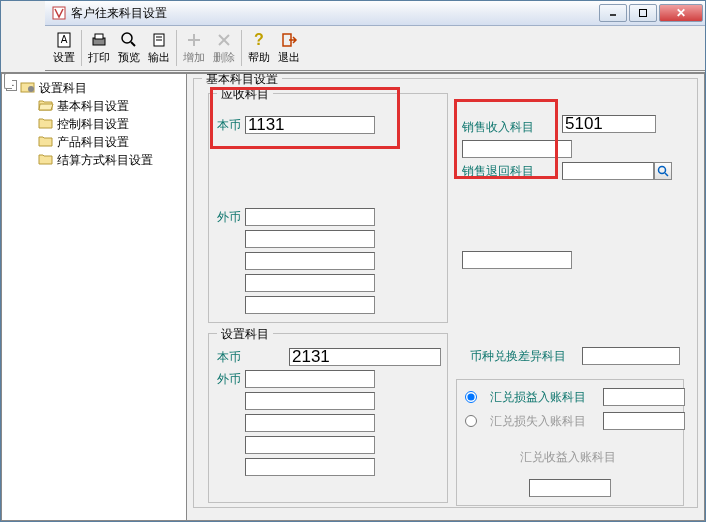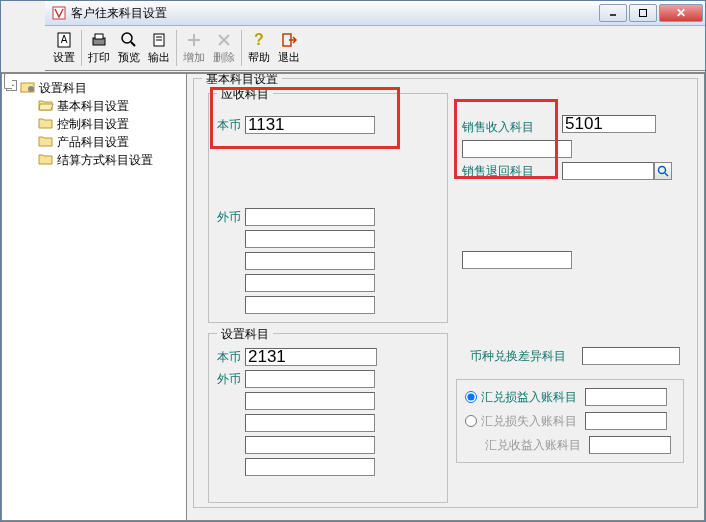--- a/index.html
+++ b/index.html
@@ -39,21 +39,21 @@
 .groupbox.main { margin-top: 4px; }
 
 .row { display: flex; align-items: center; margin-bottom: 4px; }
 .lbl { font-size: 12px; color: #0f766e; margin-right: 4px; white-space: nowrap; }
 .lbl.disabled { color: #999; }
 .input { height: 18px; border: 1px solid #888; border-top-color: #666; border-left-color: #666; background: #fff; font-size: 17px; padding: 0 2px; }
 
 .red-box { position: absolute; border: 3px solid #e03030; pointer-events: none; z-index: 10; }
 
 .radio-group { border: 1px solid #c0c0c0; padding: 8px; position: absolute; background: #f0f0f0; }
-.radio-row { display: flex; align-items: center; margin-bottom: 6px; gap: 4px; }
+.radio-row { display: flex; align-items: center; margin-bottom: 6px; gap: 13px; }
 .radio { width: 12px; height: 12px; }
 
 .lookup-btn { width: 18px; height: 18px; border: 1px solid #888; background: linear-gradient(#fdfdfd, #e0e0e0); display: inline-flex; align-items: center; justify-content: center; cursor: pointer; vertical-align: top; }
 
 .tab-stub { position: absolute; top: -1px; left: 2px; width: 8px; height: 16px; border: 1px solid #888; border-right: none; background: #fff; border-radius: 2px 0 0 2px; z-index: 5; }
 
 svg { display: block; }
 </style>
 </head>
 <body>
@@ -249,21 +249,21 @@
           <div class="row">
               <span class="lbl" style="width:24px;"></span>
               <input class="input" style="width: 130px;">
             </div>
         </div>
 
         <div class="groupbox" style="position:absolute; left:8px; top:254px; width:240px; height:170px;">
           <span class="groupbox-title">设置科目</span>
           <div class="row">
               <span class="lbl">本币</span>
-              <input class="input" style="width: 132px;" value="2131">
+              <input class="input" style="width: 152px; margin-left: 44px;" value="2131">
             </div>
           <div class="row">
               <span class="lbl">外币</span>
               <input class="input" style="width: 130px;">
             </div>
           <div class="row">
               <span class="lbl" style="width:24px;"></span>
               <input class="input" style="width: 130px;">
             </div>
           <div class="row">
@@ -317,21 +317,21 @@
           <div class="radio-row">
             <input type="radio" class="radio" name="fx" checked="" style="">
             <span class="lbl">汇兑损益入账科目</span>
             <input class="input" style="width: 82px;">
           </div>
           <div class="radio-row">
             <input type="radio" class="radio" name="fx" style="">
             <span class="lbl disabled">汇兑损失入账科目</span>
             <input class="input" style="width: 82px;" disabled="">
           </div>
-          <div class="radio-row" style="margin-bottom:0;">
+          <div class="radio-row" style="margin-bottom:0;flex-direction:column;">
             <span style="width:16px;"></span>
             <span class="lbl disabled">汇兑收益入账科目</span>
             <input class="input" style="width: 82px;" disabled="">
           </div>
         </div>
 
         <div class="red-box" style="left:16px; top:8px; width:190px; height:62px;"></div>
         <div class="red-box" style="left:260px; top:20px; width:104px; height:80px;"></div>
 
       </div>

